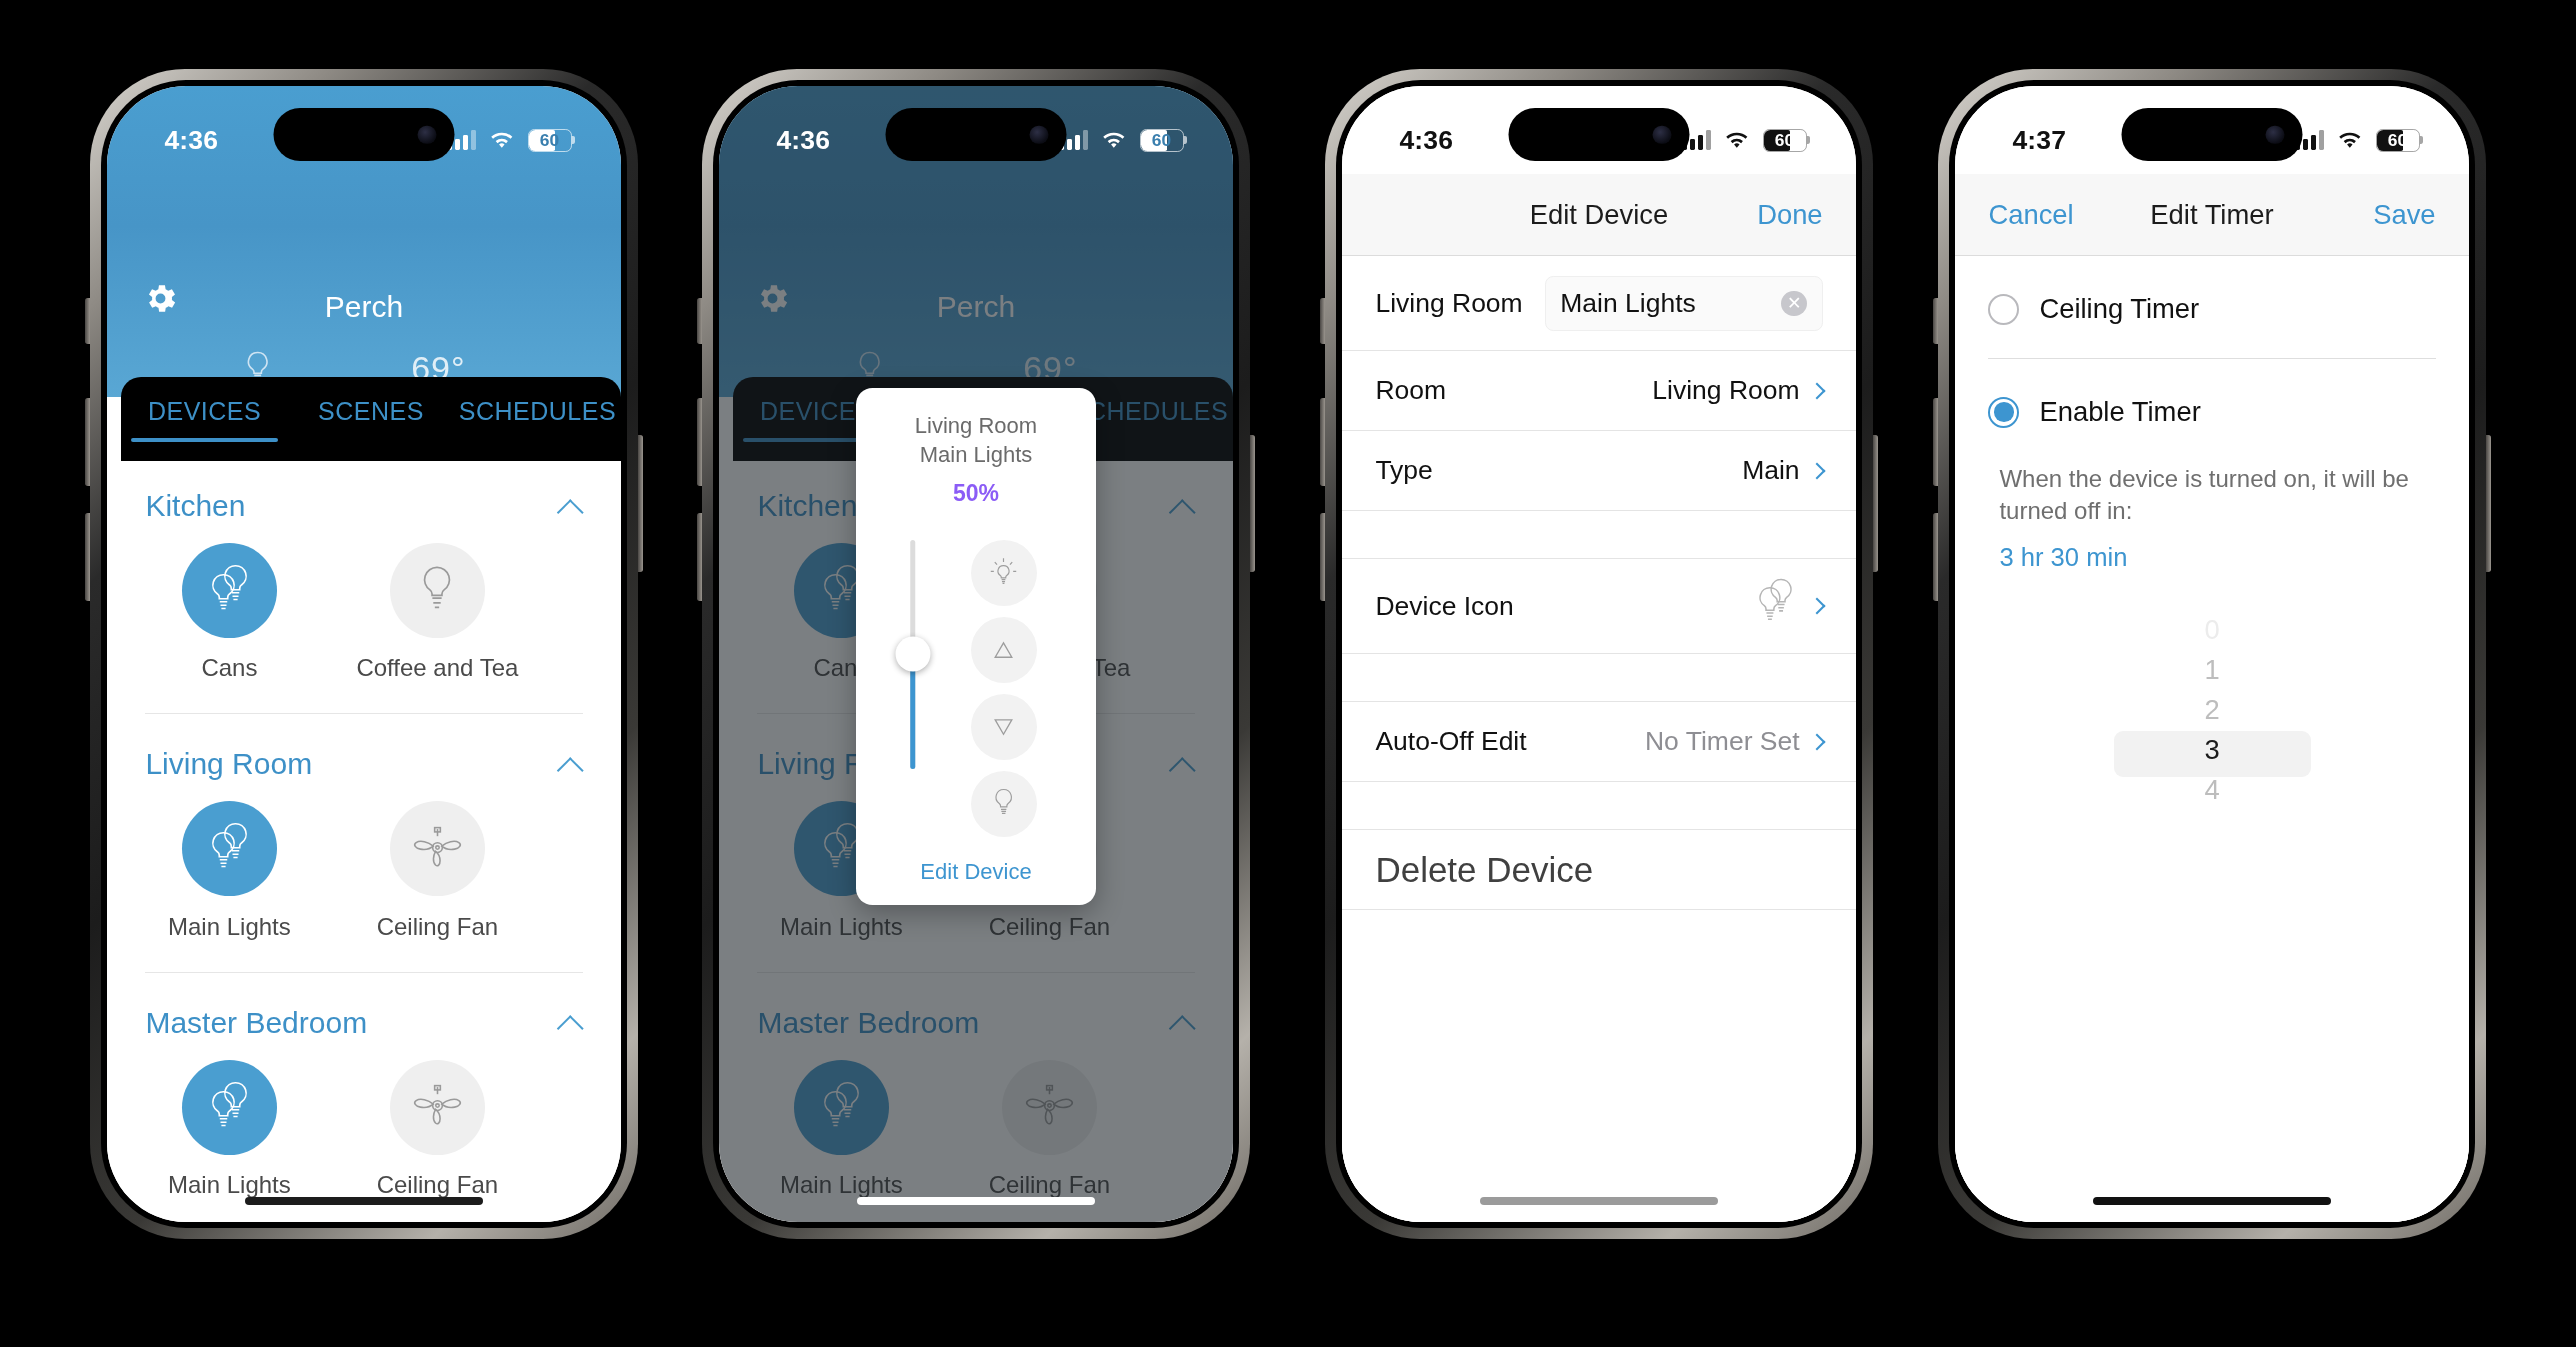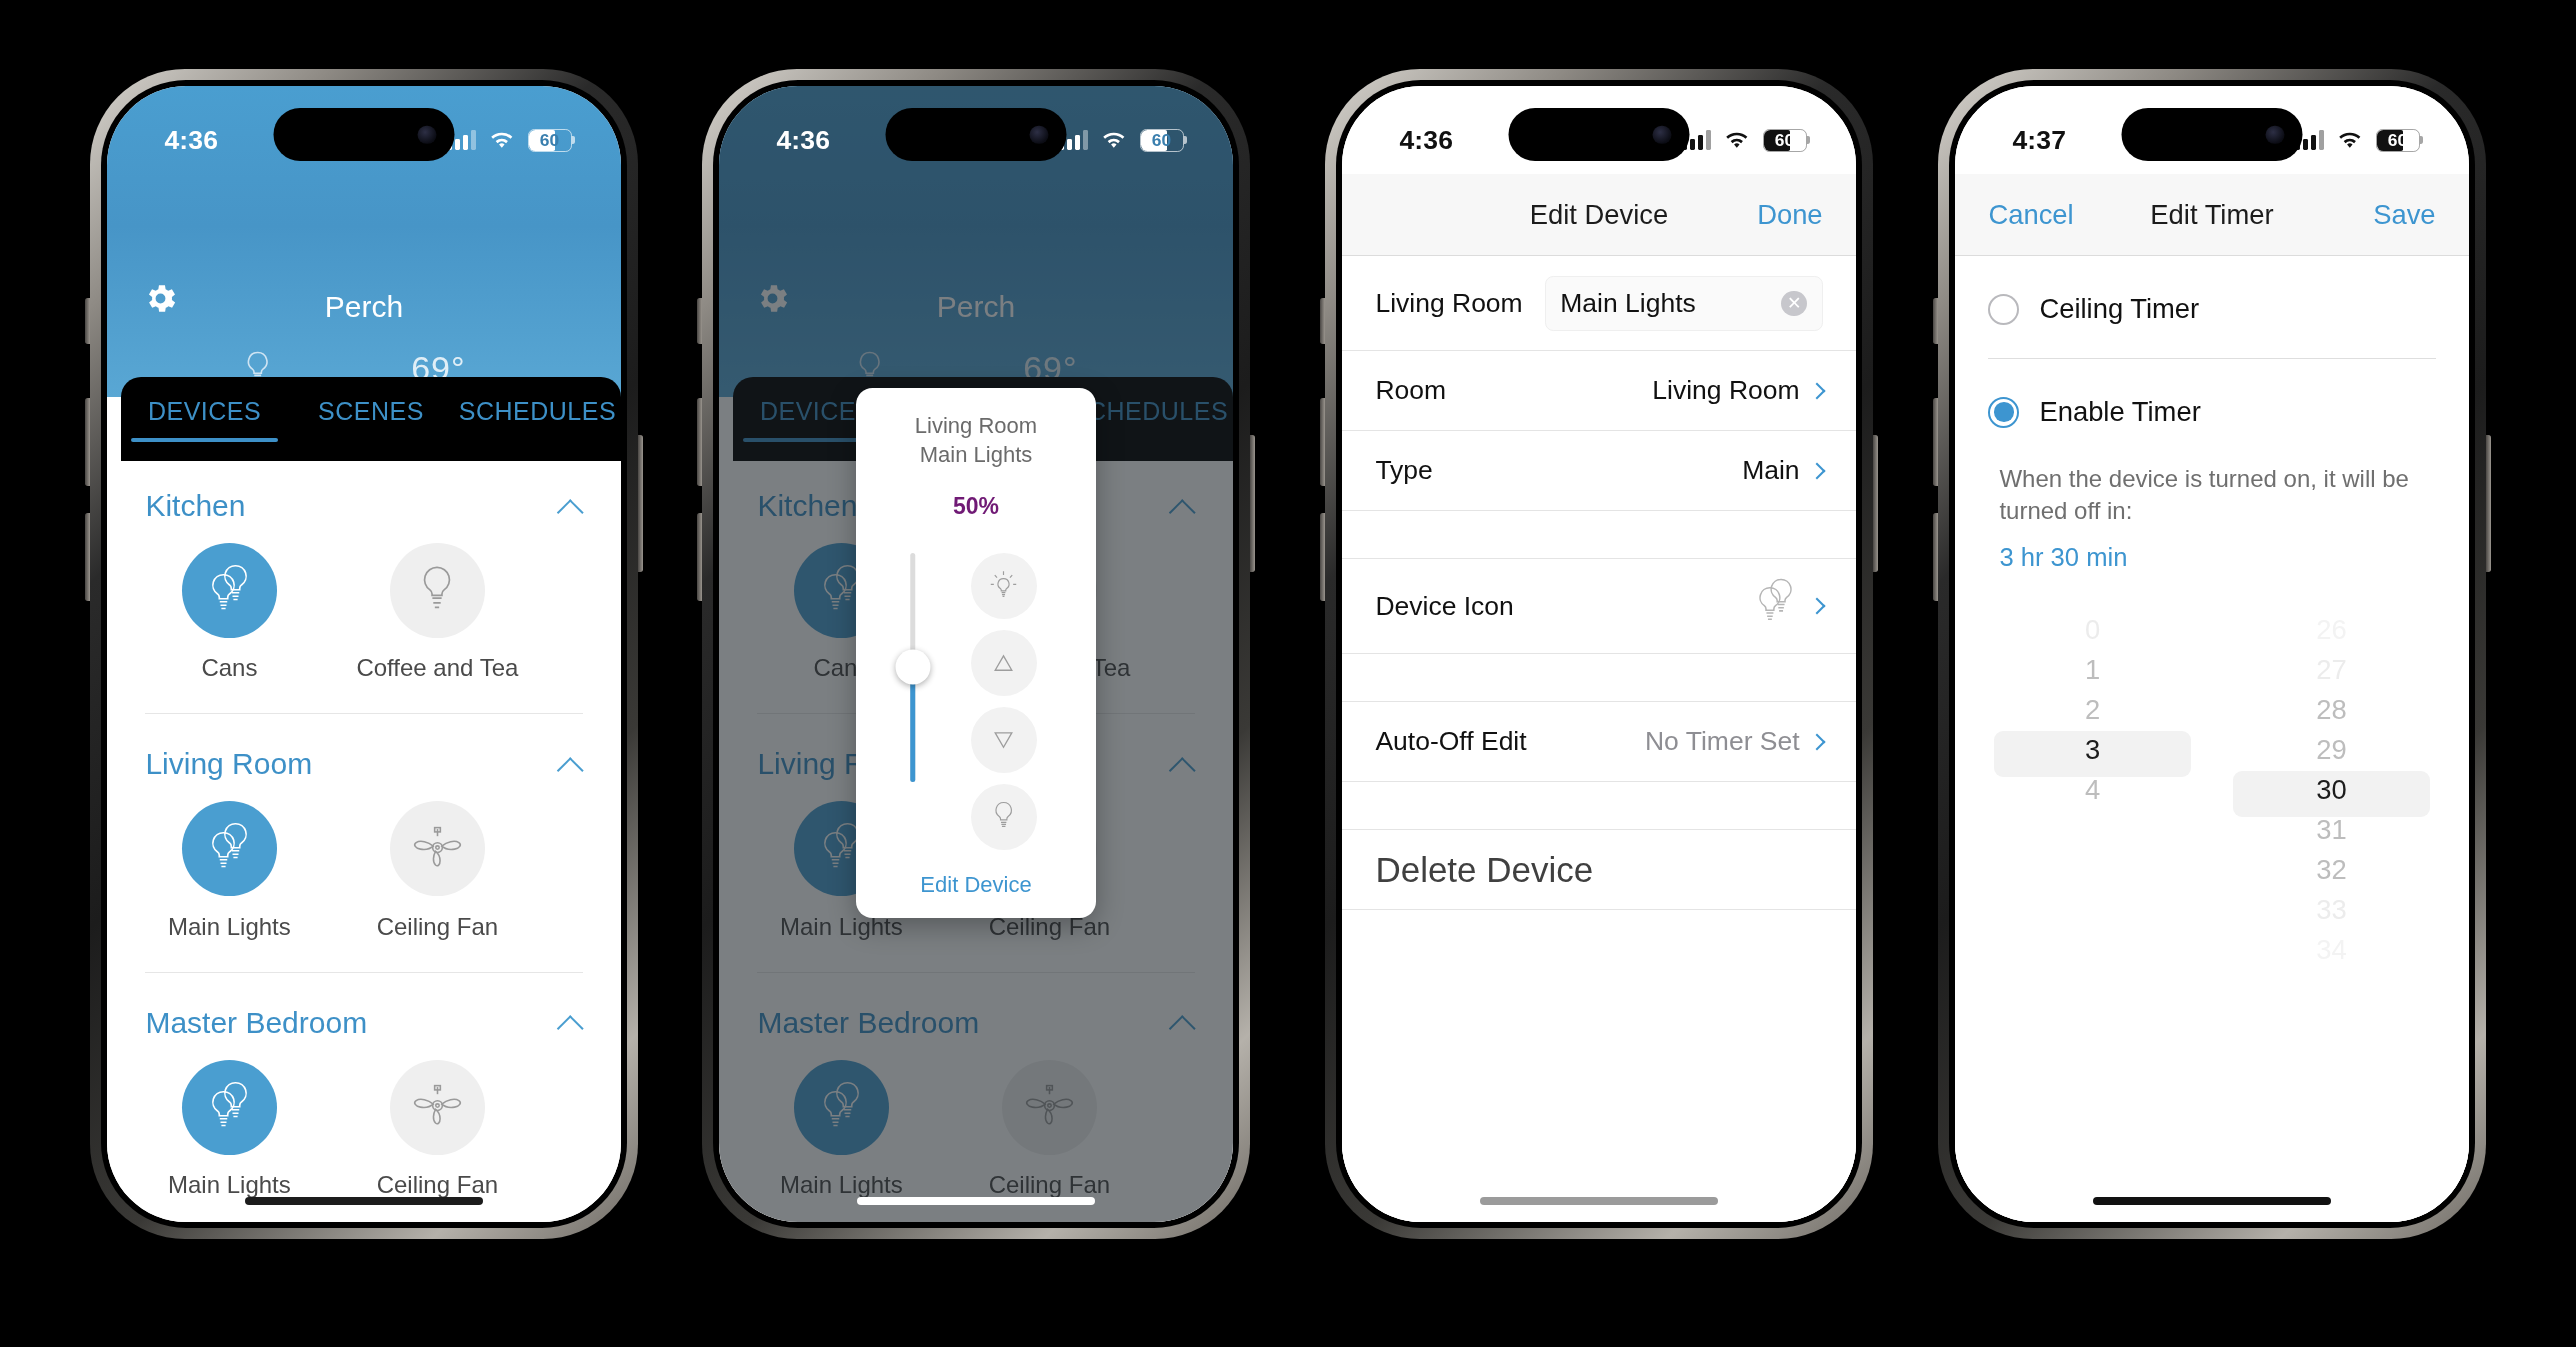--- a/index.html
+++ b/index.html
@@ -177,21 +177,21 @@
   .popup {
     position:absolute; z-index: 30;
     left: 50%; transform: translateX(-50%);
     top: 302px;
     width: 240px; background:#fff;
     border-radius: 16.5px;
     padding: 24px 0 0 0;
     box-shadow: 0 7.3px 27.4px rgba(0,0,0,.3);
   }
   .popup-title { text-align:center; color:#6b6b6b; font-size: 22px; line-height: 1.28; }
-  .popup-pct { text-align:center; color:#701a75; font-size: 23px; font-weight: 700; margin-top: 24px; }
+  .popup-pct { text-align:center; color:#8b5cf6; font-size: 23px; font-weight: 700; margin-top: 11px; }
   .popup-body { display:flex; padding: 33px 22px 0 16.5px; gap: 18.3px; }
   .slider-col { width: 80px; display:flex; justify-content:center; position:relative; height: 229px; }
   .track { position:absolute; top:0; bottom:0; width: 5.5px; background:#dcdcdc; border-radius:2.7px; left:50%; transform:translateX(-50%); }
   .track-fill { position:absolute; left:50%; transform:translateX(-50%); width:5.5px; background:#3d95d0; border-radius:2.7px; bottom:0; height: 50%; }
   .knob {
     position:absolute; left:50%; transform:translate(-50%,-50%);
     top: 50%;
     width: 35px; height: 35px; border-radius:50%;
     background:#fff; box-shadow: 0 1.8px 6.4px rgba(0,0,0,.32);
   }
@@ -798,34 +798,20 @@
               <div class="pcol">
                 <div class="pband" style="top:121px;"></div>
                 <div class="stack">
                   <div class="pitem faint">0</div>
                   <div class="pitem near">1</div>
                   <div class="pitem near">2</div>
                   <div class="pitem sel">3</div>
                   <div class="pitem near">4</div>
                 </div>
               </div>
-              <div class="pcol">
-                <div class="pband" style="top:161px;"></div>
-                <div class="stack">
-                  <div class="pitem faint2">26</div>
-                  <div class="pitem faint">27</div>
-                  <div class="pitem near">28</div>
-                  <div class="pitem near">29</div>
-                  <div class="pitem sel">30</div>
-                  <div class="pitem near">31</div>
-                  <div class="pitem near">32</div>
-                  <div class="pitem faint">33</div>
-                  <div class="pitem faint2">34</div>
-                </div>
-              </div>
             </div>
           </div>
         </div>
 
         <div class="statusbar" style="color:#111;">
           <span>4:37</span>
           <span class="sb-right">
             <span class="bars">
                 <i style="background:#111"></i>
                 <i style="background:#111"></i>

